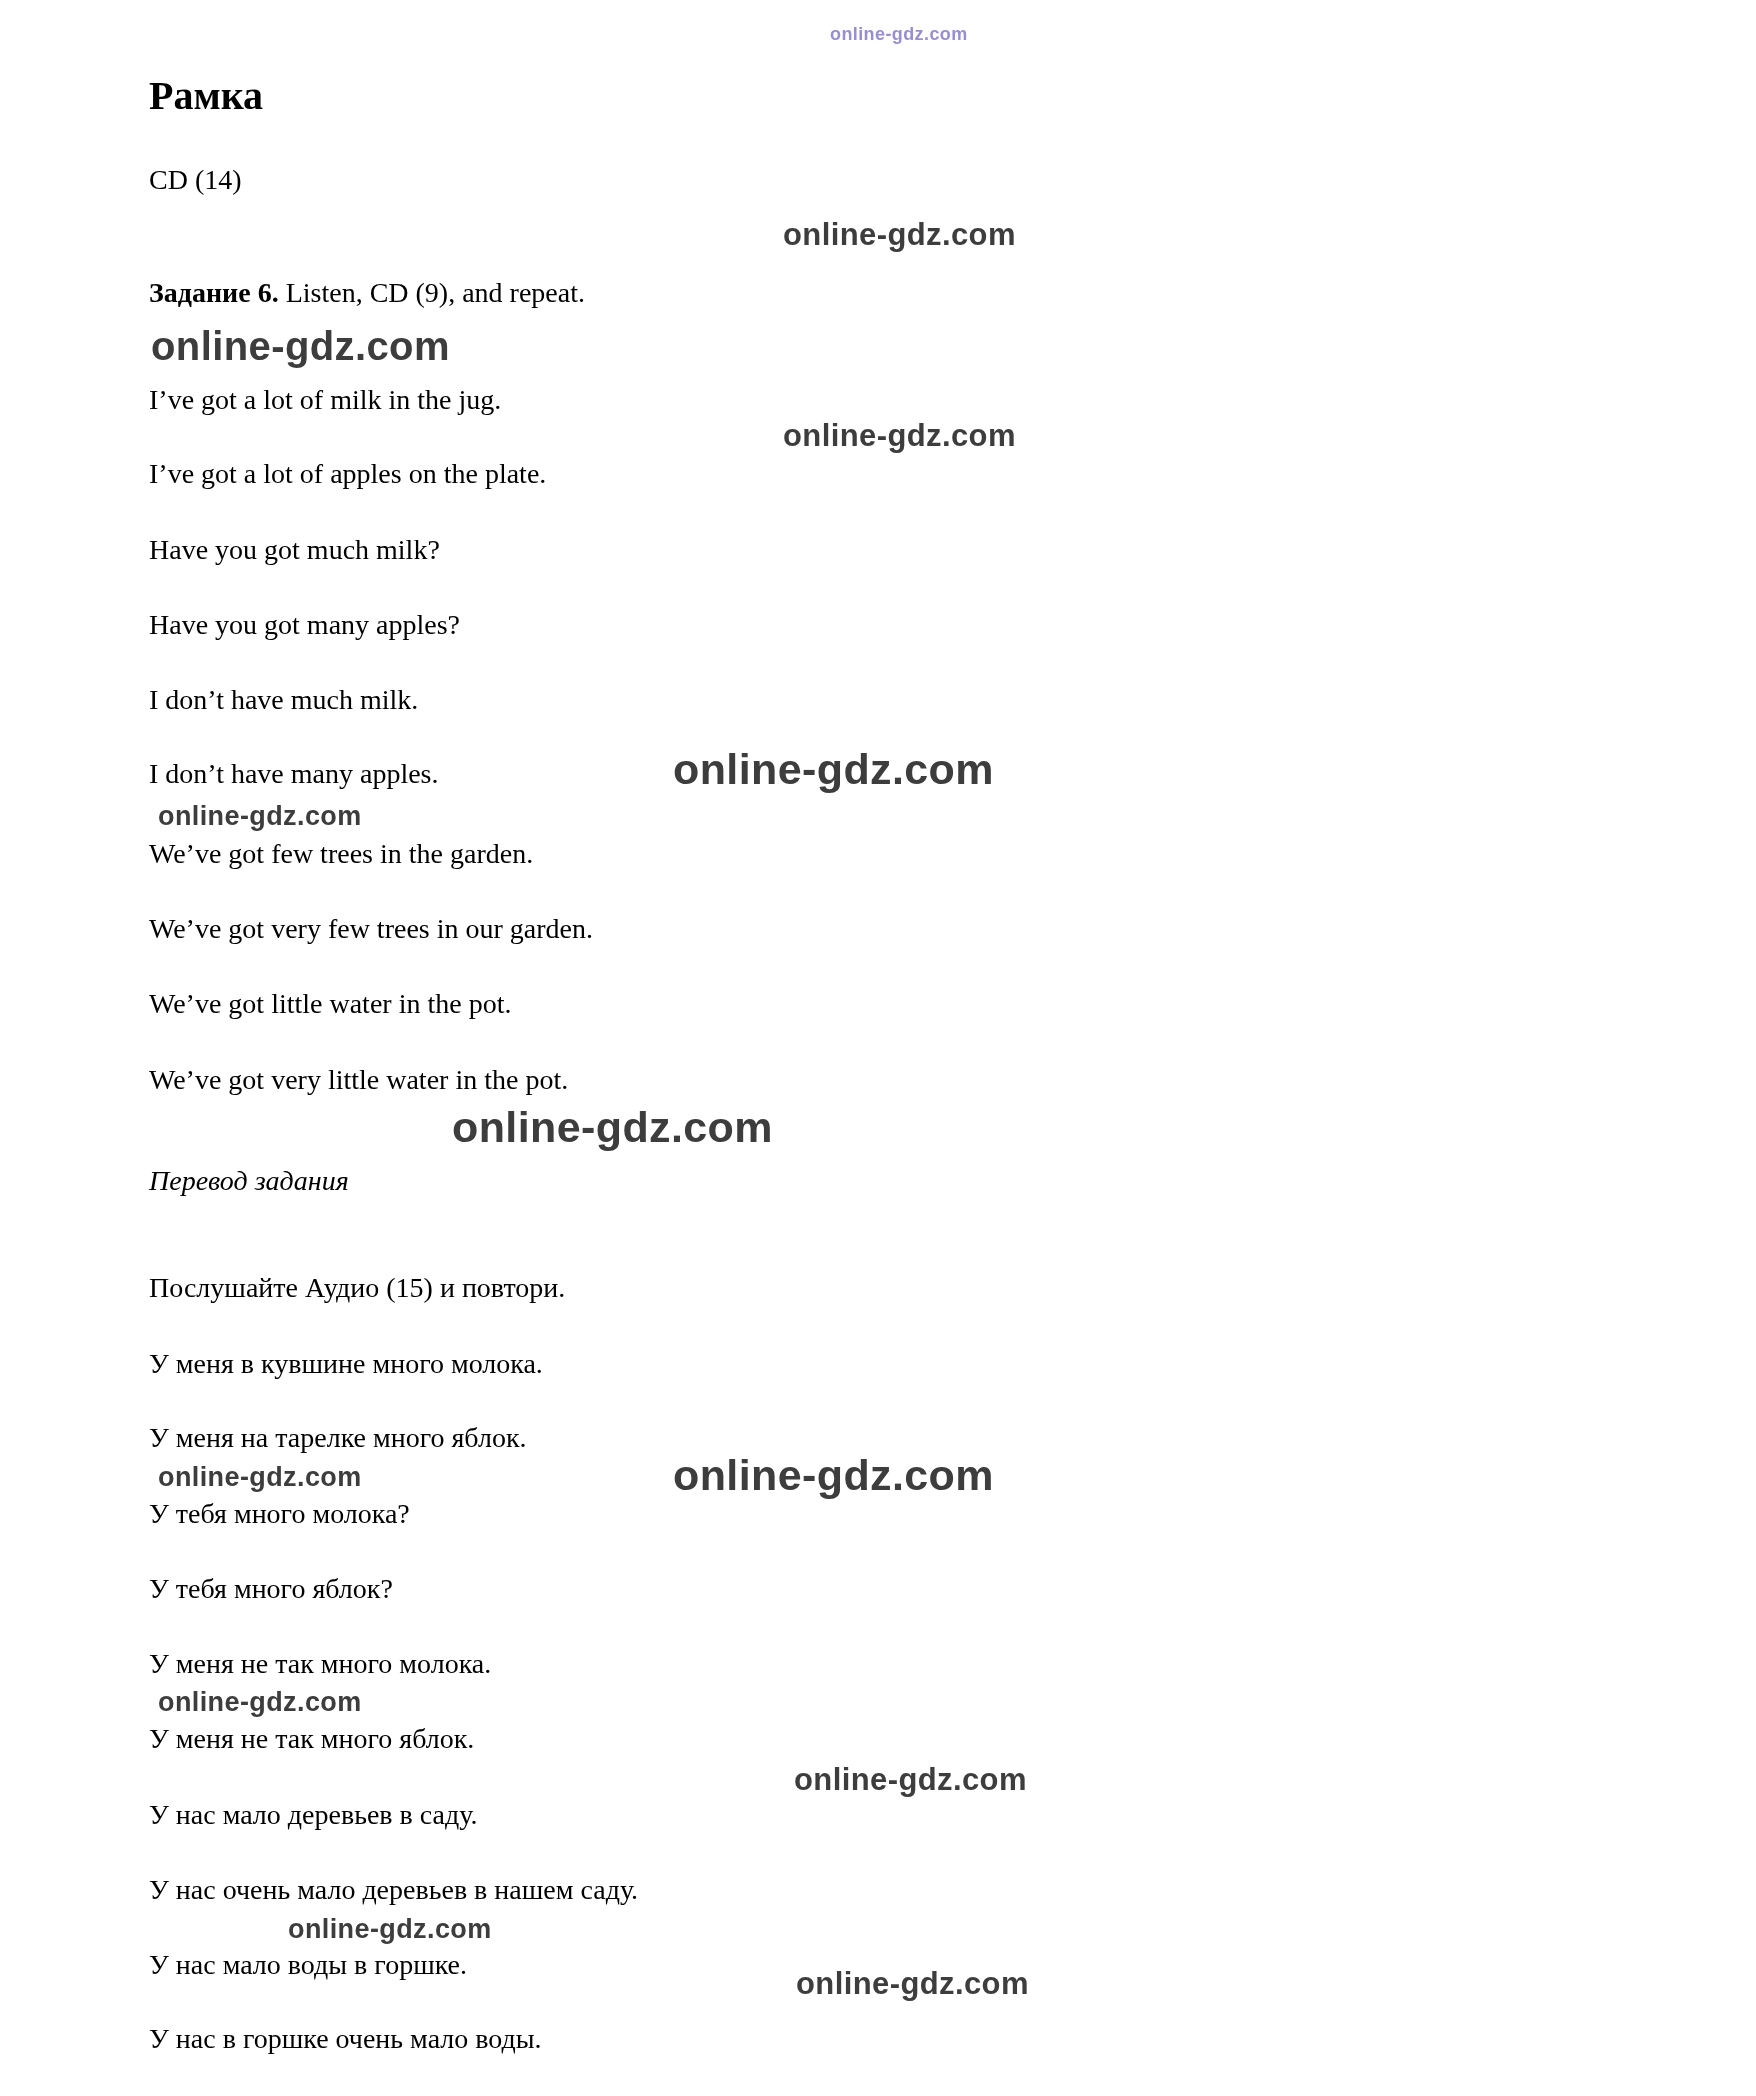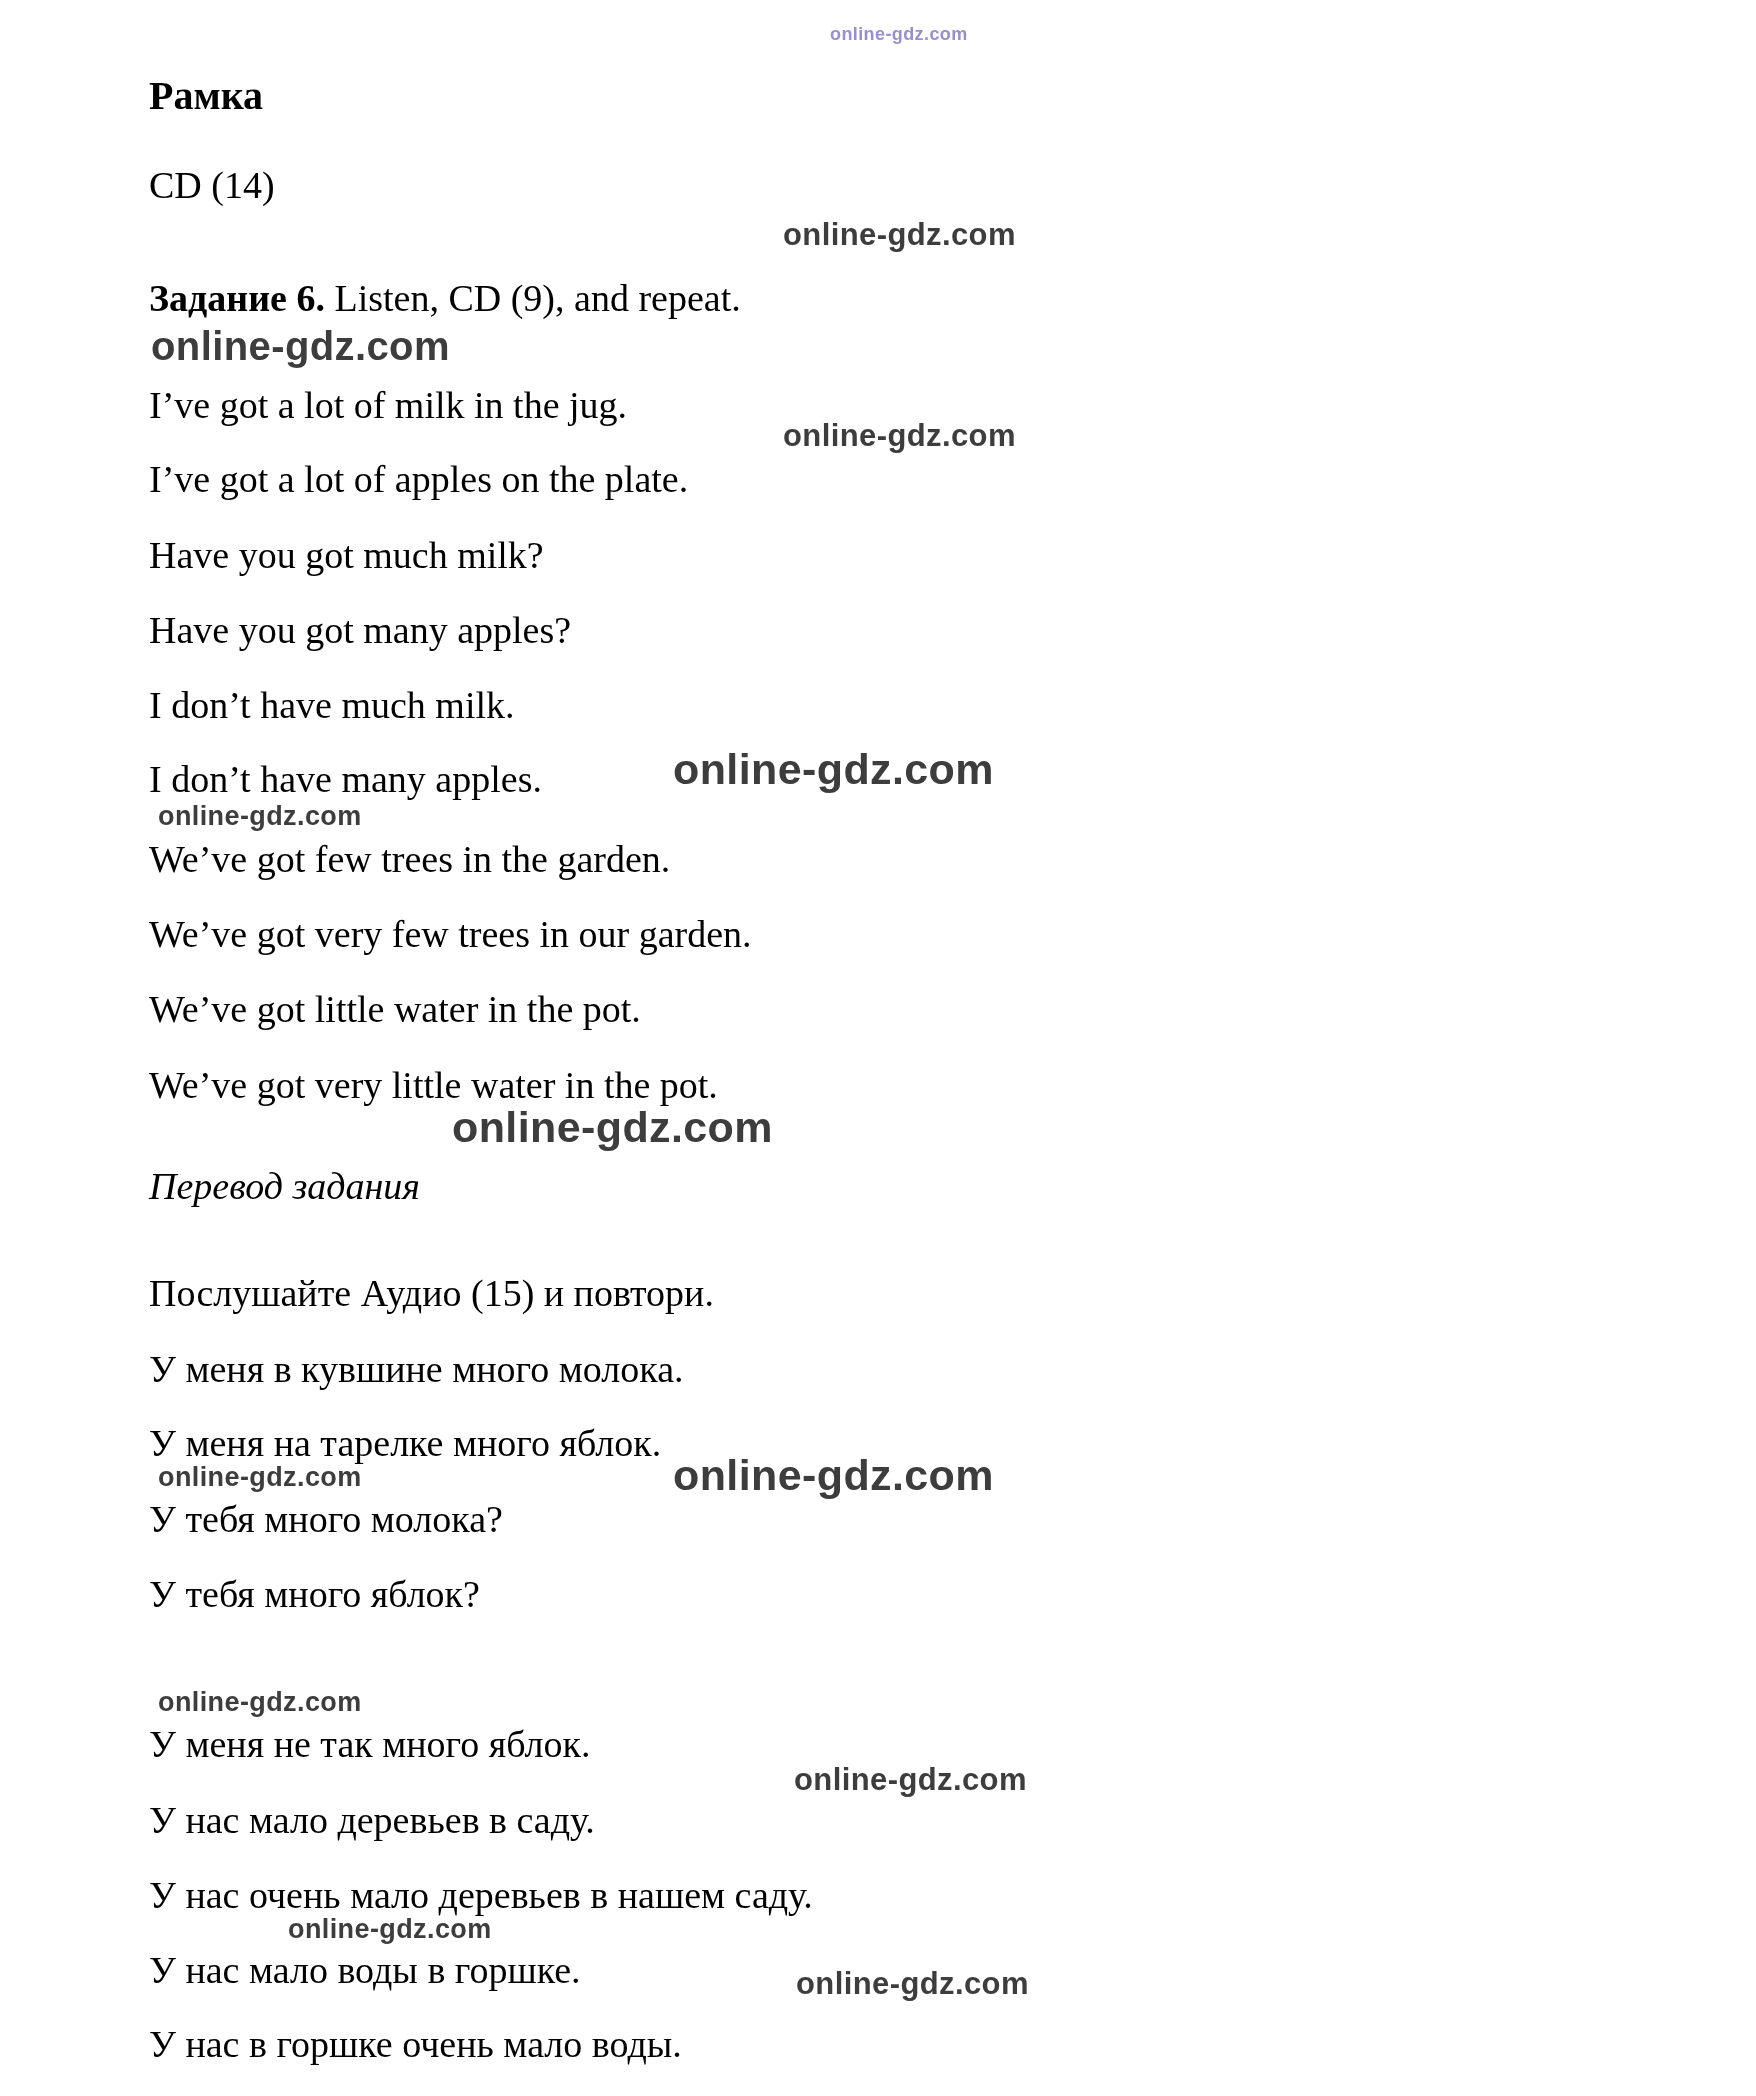--- a/index.html
+++ b/index.html
@@ -9,21 +9,21 @@
     width: 1756px;
     height: 2097px;
     background: #ffffff;
     font-family: "Liberation Serif", serif;
     color: #000000;
     overflow: hidden;
     margin-top: 20px;
   }
   .line {
     position: absolute;
-    font-size: 38px;
+    font-size: 28px;
     line-height: 1.1;
     white-space: nowrap;
   }
   .bold { font-weight: bold; }
   .italic { font-style: italic; }
   .heading { font-size: 40px; font-weight: bold; }
   .wm {
     position: absolute;
     font-family: "Liberation Sans", sans-serif;
     font-weight: bold;
@@ -74,20 +74,21 @@
   <div class="line" style="left:149px; top:969px;">We’ve got little water in the pot.</div>
   <div class="line" style="left:149px; top:1045px;">We’ve got very little water in the pot.</div>
 
   <div class="line italic" style="left:149px; top:1146px;">Перевод задания</div>
 
   <div class="line" style="left:149px; top:1253px;">Послушайте Аудио (15) и повтори.</div>
   <div class="line" style="left:149px; top:1329px;">У меня в кувшине много молока.</div>
   <div class="line" style="left:149px; top:1403px;">У меня на тарелке много яблок.</div>
   <div class="line" style="left:149px; top:1479px;">У тебя много молока?</div>
   <div class="line" style="left:149px; top:1554px;">У тебя много яблок?</div>
+  <div class="line" style="left:149px; top:1629px;">У меня не так много молока.</div>
   <div class="line" style="left:149px; top:1704px;">У меня не так много яблок.</div>
   <div class="line" style="left:149px; top:1780px;">У нас мало деревьев в саду.</div>
   <div class="line" style="left:149px; top:1855px;text-align:right;">У нас очень мало деревьев в нашем саду.</div>
   <div class="line" style="left:149px; top:1930px;">У нас мало воды в горшке.</div>
   <div class="line" style="left:149px; top:2004px;">У нас в горшке очень мало воды.</div>
 
 </div>
 
 
 </body></html>

